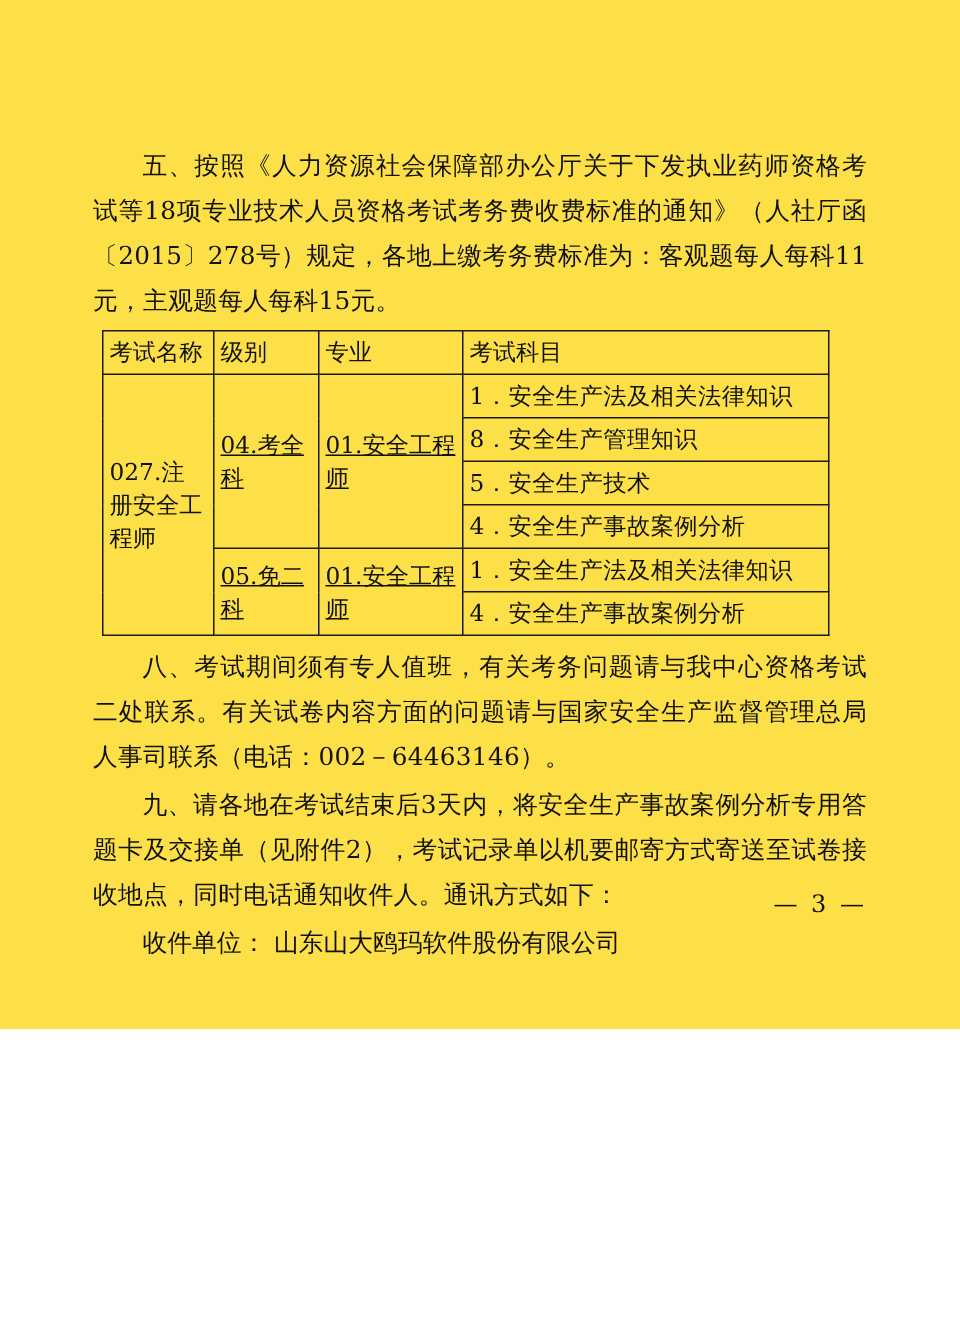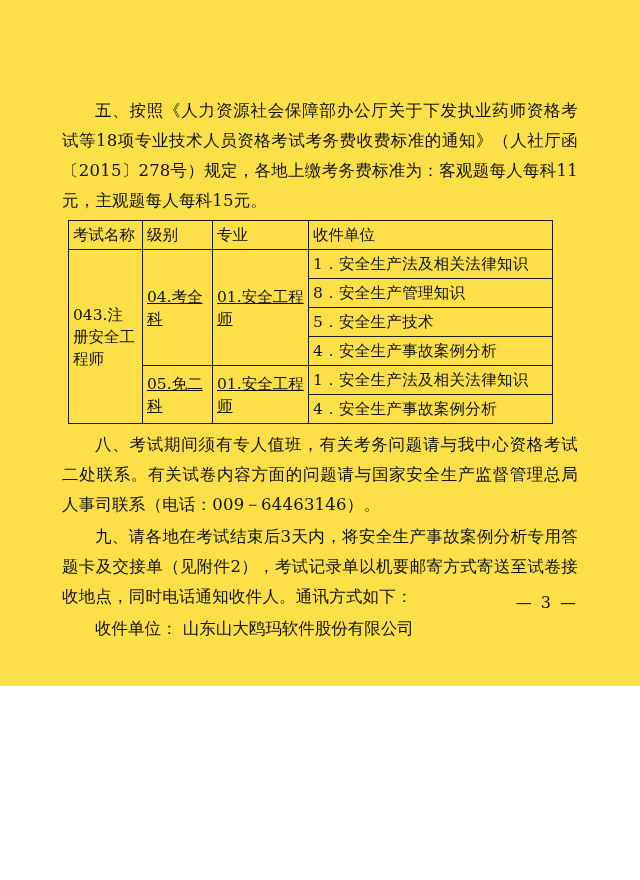--- a/index.html
+++ b/index.html
@@ -100,25 +100,25 @@
         <col class="col-name">
         <col class="col-level">
         <col class="col-major">
         <col class="col-subject">
       </colgroup>
       <tbody>
         <tr>
           <td class="head">考试名称</td>
           <td class="head">级别</td>
           <td class="head">专业</td>
-          <td class="head">收件单位</td>
+          <td class="head">考试科目</td>
         </tr>
 
         <tr>
-          <td class="namecell" rowspan="6">043.注册安全工程师</td>
+          <td class="namecell" rowspan="6">027.注册安全工程师</td>
           <td class="two-line" rowspan="4">04.考全科</td>
           <td class="two-line" rowspan="4">01.安全工程师</td>
           <td class="subject">1．安全生产法及相关法律知识</td>
         </tr>
         <tr>
           <td class="subject">8．安全生产管理知识</td>
         </tr>
         <tr>
           <td class="subject">5．安全生产技术</td>
         </tr>
@@ -131,19 +131,19 @@
           <td class="two-line" rowspan="2">01.安全工程师</td>
           <td class="subject">1．安全生产法及相关法律知识</td>
         </tr>
         <tr>
           <td class="subject">4．安全生产事故案例分析</td>
         </tr>
       </tbody>
     </table>
   </div>
 
-  <p class="para indent">八、考试期间须有专人值班，有关考务问题请与我中心资格考试二处联系。有关试卷内容方面的问题请与国家安全生产监督管理总局人事司联系（电话：009－64463146）。</p>
+  <p class="para indent">八、考试期间须有专人值班，有关考务问题请与我中心资格考试二处联系。有关试卷内容方面的问题请与国家安全生产监督管理总局人事司联系（电话：002－64463146）。</p>
   <p class="para indent">九、请各地在考试结束后3天内，将安全生产事故案例分析专用答题卡及交接单（见附件2），考试记录单以机要邮寄方式寄送至试卷接收地点，同时电话通知收件人。通讯方式如下：</p>
 
   <p class="recv">收件单位：  山东山大鸥玛软件股份有限公司</p>
 
   <div class="footer">— 3 —</div>
 </div>
 
 </body></html>

